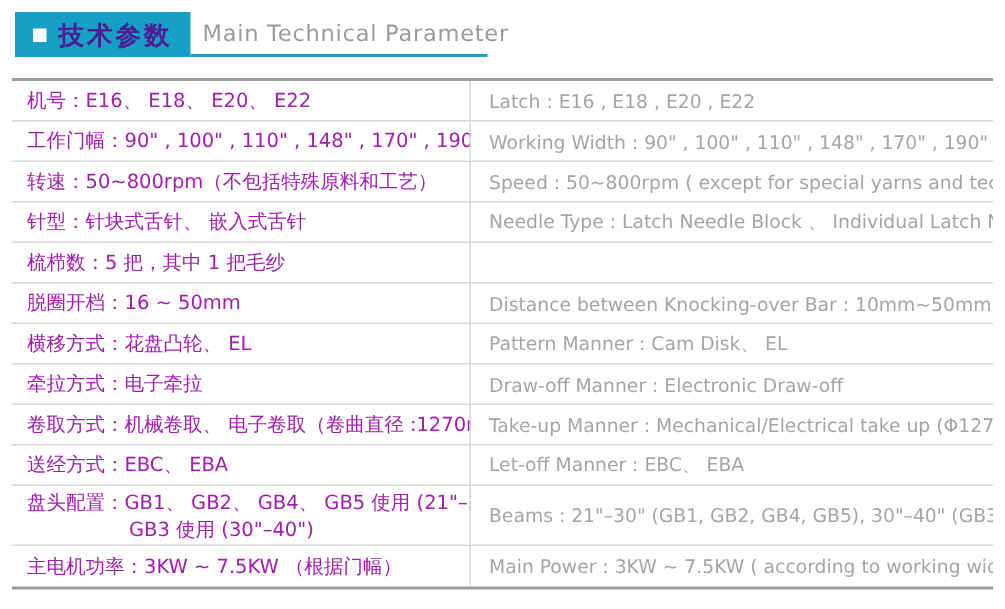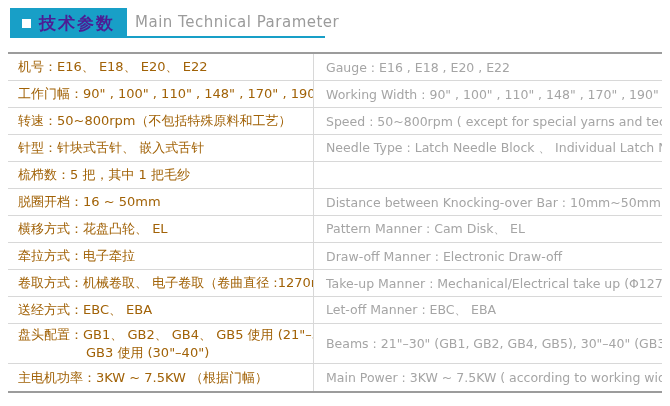--- a/index.html
+++ b/index.html
@@ -31,21 +31,21 @@
     margin: 14px 8px 0 8px; width: 654px;
     border-top: 2px solid #9c9c9c; border-bottom: 2px solid #9c9c9c;
   }
   .row { display: flex; align-items: center; height: 27px; border-bottom: 1px solid #d8d8d8; }
   .row:last-child { border-bottom: none; }
   .row-tall { height: 40px; }
   .cell-cn {
     width: 306px; flex: none; align-self: stretch;
     display: flex; flex-direction: column; justify-content: center;
     padding-left: 10px; border-right: 1px solid #d8d8d8;
-    color: #a16207; font-size: 13px; white-space: nowrap; overflow: hidden;
+    color: #a21caf; font-size: 13px; white-space: nowrap; overflow: hidden;
   }
   .cell-en {
     flex: 1; align-self: stretch;
     display: flex; align-items: center;
     padding-left: 12px;
     color: #a5a5a5; font-size: 12.5px; white-space: nowrap; overflow: hidden;
   }
   .cn-line2 { margin-left: 68px; }
 </style>
 </head>
@@ -62,21 +62,21 @@
       <span class="title-en">Main Technical Parameter</span>
     </div>
   </div>
 
   <div class="spec-table">
 
     <div class="row">
       <div class="cell-cn">
           <span>机号：E16、 E18、 E20、 E22</span>
         </div>
-      <div class="cell-en">Gauge : E16 , E18 , E20 , E22</div>
+      <div class="cell-en">Latch : E16 , E18 , E20 , E22</div>
     </div>
 
     <div class="row">
       <div class="cell-cn">
           <span>工作门幅：90" , 100" , 110" , 148" , 170" , 190"</span>
         </div>
       <div class="cell-en">Working Width : 90" , 100" , 110" , 148" , 170" , 190"</div>
     </div>
 
     <div class="row">

